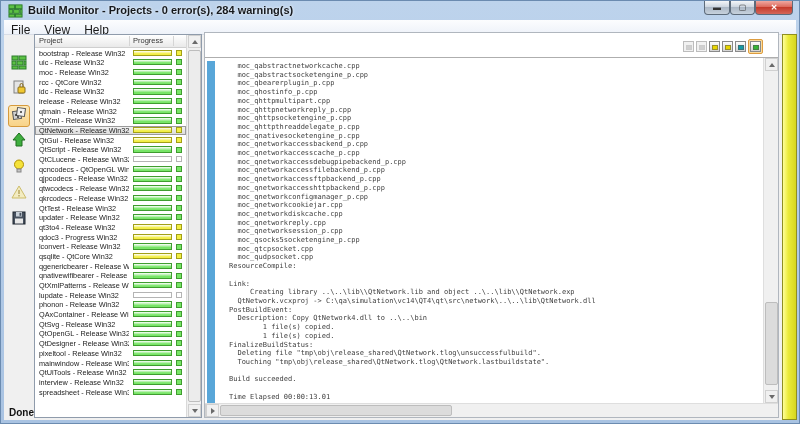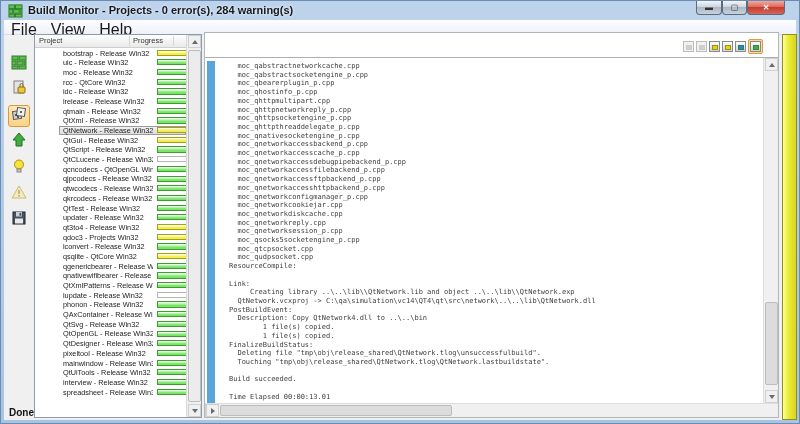--- a/index.html
+++ b/index.html
@@ -1,50 +1,50 @@
 <!DOCTYPE html>
 <html><head>
 <meta charset="utf-8">
 <style>
   * { margin:0; padding:0; box-sizing:border-box; }
   html,body { width:800px; height:424px; overflow:hidden; font-family:"Liberation Sans",sans-serif; }
   #win { position:absolute; left:0; top:0; width:800px; height:424px;
          background:linear-gradient(to bottom,#bdd3ec,#a9c3e2); border:1px solid #6b8bb0; }
   
-  #titlebar { position:absolute; left:0; top:0; right:8px; height:34px; }
+  #titlebar { position:absolute; left:0; top:0; right:0; height:34px; }
   #appicon { position:absolute; left:7px; top:2px; width:15px; height:15px; }
   #title { position:absolute; left:27px; top:3px; font-size:11px; font-weight:bold; color:#16191d;
            text-shadow:0 0 3px #ffffff; white-space:nowrap; }
   #winbtns { position:absolute; right:6px; top:0; display:flex; }
   .wbtn { height:14px; border:1px solid #5d6b7a; border-top:none; border-radius:0 0 4px 4px;
           background:linear-gradient(to bottom,#f4f6f8,#cdd6e0 45%,#aab6c4 46%,#c7d2dd);
           display:flex; align-items:center; justify-content:center; font-size:8px; color:#333; }
   .wbtn.min { width:26px; } .wbtn.max { width:25px; }
   .wbtn.close { width:38px; background:linear-gradient(to bottom,#f0a8a0,#dd6a5c 45%,#c43828 46%,#d4675a);
                 color:#fff; font-weight:bold; }
   .wbtn .glyph { line-height:1; }
   
   #client { position:absolute; left:3px; top:19px; right:3px; bottom:3px; background:#f0f0f0; }
   #menubar { position:absolute; left:0; top:0; right:0; height:15px;
              background:linear-gradient(to bottom,#fcfdfe,#eef2f9); border-bottom:1px solid #d8dde6; }
-  .menu-item { display:inline-block; padding:1px 7px; font-size:16px; color:#1a1a1a;text-align:right; }
+  .menu-item { display:inline-block; padding:1px 7px; font-size:12px; color:#1a1a1a;text-align:right; }
   
   #sidebar { position:absolute; left:0; top:16px; width:30px; bottom:0; display:flex;
              flex-direction:column; align-items:center; padding-top:17px; }
   .sbtn { width:22px; height:22px; display:flex; align-items:center; justify-content:center;
           margin-bottom:4px; border-radius:3px; }
   .sbtn.sel { background:linear-gradient(to bottom,#fde9b9,#f8d388); border:1px solid #d69a3c; }
   
   #listpanel { position:absolute; left:30px; top:14px; width:168px; height:384px;
                background:#fff; border:1px solid #8f9bab; }
   #listheader { position:absolute; left:0; top:0; right:15px; height:13px;
                 background:linear-gradient(to bottom,#ffffff,#e9e9e9); border-bottom:1px solid #cfcfcf; }
   #listheader .hcell { position:absolute; top:1px; font-size:7.5px; color:#333; }
   .hdiv { position:absolute; top:1px; bottom:1px; width:1px; background:#d5d5d5; }
-  #rows { position:absolute; left:0; top:13px; right:15px; height:368px; overflow:hidden;margin-left:24px; }
+  #rows { position:absolute; left:0; top:13px; right:15px; height:368px; overflow:hidden; }
   .prow { position:relative; height:9.7px; }
   .prow.sel { background:linear-gradient(to bottom,#f4f4f4,#dadada); outline:1px solid #9a9a9a; outline-offset:-1px; }
   .pname { position:absolute; left:4px; top:0.5px; width:90px; font-size:7.3px; color:#222;
            white-space:nowrap; overflow:hidden; }
   .pbar { position:absolute; left:98px; top:1.6px; width:39px; height:6.2px; border:1px solid #999; }
   .psq  { position:absolute; left:141px; top:1.8px; width:6px; height:6px; border:1px solid #999; }
   .vscroll { position:absolute; right:0; top:0; width:15px; bottom:0; background:#f0f0f0; border-left:1px solid #d9d9d9; }
   .sarrow { position:absolute; left:1px; width:13px; height:13px; background:#f0f0f0; border:1px solid #d0d0d0;
             display:flex; align-items:center; justify-content:center; }
   .tri-up { width:0; height:0; border-left:3px solid transparent; border-right:3px solid transparent; border-bottom:4px solid #6a6a6a; }
@@ -264,21 +264,21 @@
             <span class="pname">updater - Release Win32</span>
             <div class="pbar" style="background: linear-gradient(rgba(255, 255, 255, 0.65), rgb(120, 229, 103) 70%); border-color: rgb(63, 157, 47);"></div>
             <div class="psq" style="background: rgb(120, 229, 103); border-color: rgb(63, 157, 47);"></div>
           </div>
           <div class="prow">
             <span class="pname">qt3to4 - Release Win32</span>
             <div class="pbar" style="background: linear-gradient(rgba(255, 255, 255, 0.65), rgb(242, 238, 68) 70%); border-color: rgb(162, 160, 24);"></div>
             <div class="psq" style="background: rgb(242, 238, 68); border-color: rgb(162, 160, 24);"></div>
           </div>
           <div class="prow">
-            <span class="pname">qdoc3 - Projects Win32</span>
+            <span class="pname">qdoc3 - Progress Win32</span>
             <div class="pbar" style="background: linear-gradient(rgba(255, 255, 255, 0.65), rgb(242, 238, 68) 70%); border-color: rgb(162, 160, 24);"></div>
             <div class="psq" style="background: rgb(242, 238, 68); border-color: rgb(162, 160, 24);"></div>
           </div>
           <div class="prow">
             <span class="pname">lconvert - Release Win32</span>
             <div class="pbar" style="background: linear-gradient(rgba(255, 255, 255, 0.65), rgb(120, 229, 103) 70%); border-color: rgb(63, 157, 47);"></div>
             <div class="psq" style="background: rgb(120, 229, 103); border-color: rgb(63, 157, 47);"></div>
           </div>
           <div class="prow">
             <span class="pname">qsqlite - QtCore Win32</span>

